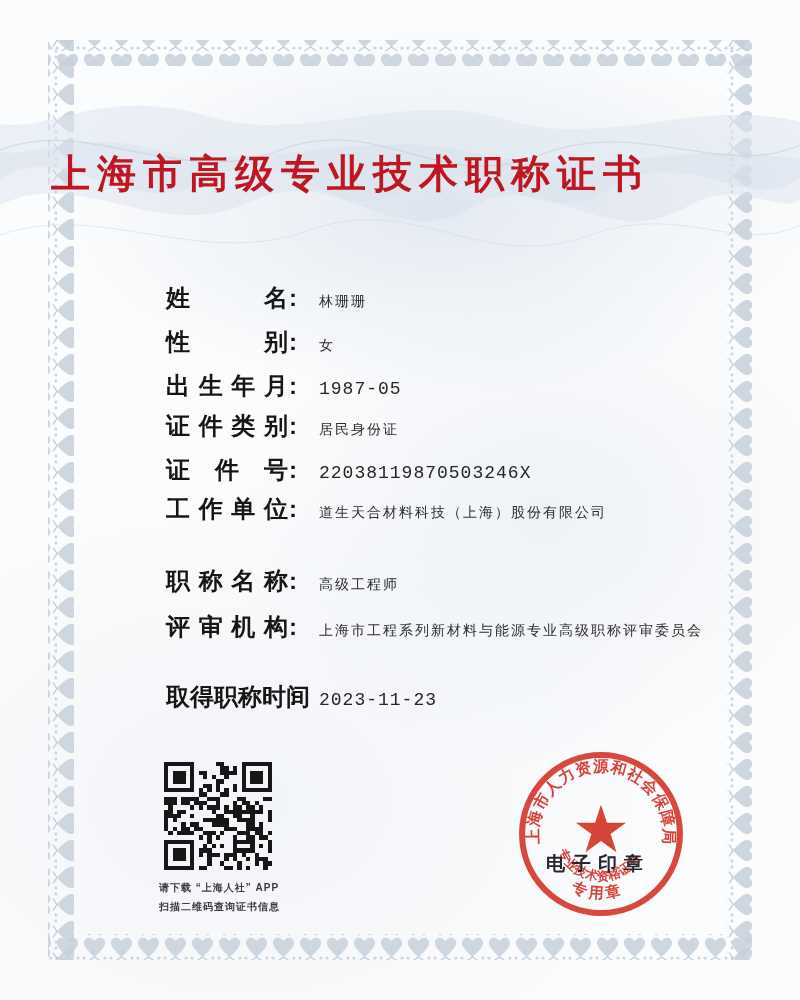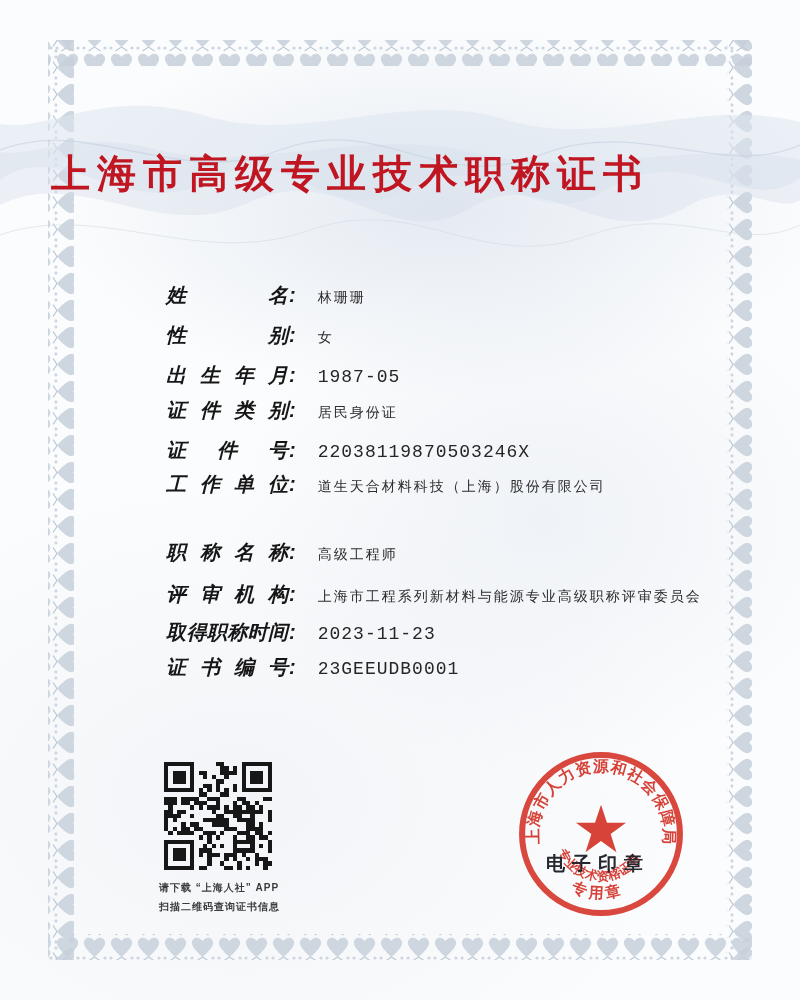--- a/index.html
+++ b/index.html
@@ -14,21 +14,21 @@
   }
   .frame-svg{position:absolute;left:0;top:0;}
   .watermark-svg{position:absolute;left:0;top:30px;pointer-events:none;}
   .title{
     position:absolute;left:0;top:147px;width:700px;text-align:center;
     font-size:39px;font-weight:bold;color:#bf1621;letter-spacing:7px;
     font-family:"Liberation Sans",sans-serif;
   }
   .rows{position:absolute;left:166px;top:282px;width:566px;}
   .row{display:flex;align-items:baseline;}
-  .lbl{font-weight:bold;color:#161616;font-size:20px;white-space:nowrap;font-style:italic;}
+  .lbl{font-weight:bold;color:#161616;font-size:24px;white-space:nowrap;}
   .jl{display:inline-block;width:122px;text-align:justify;text-align-last:justify;}
   .cl{margin-left:1px;font-weight:bold;}
   .val{margin-left:22px;color:#2d2d2d;}
   .val.zh{font-family:"DejaVu Serif","Liberation Serif",serif;font-size:14px;letter-spacing:2px;max-width:395px;line-height:25px;}
   .val.num{font-family:Liberation Mono, monospace;font-size:18px;font-weight:500;letter-spacing:1px;color:#262626;}
   .qr-wrap{position:absolute;left:163px;top:762px;width:110px;height:108px;}
   .qr-caption{position:absolute;left:159px;top:878px;font-size:10px;font-weight:bold;color:#3b3b3b;line-height:19px;letter-spacing:1px;}
   .seal{position:absolute;left:515px;top:748px;width:172px;height:172px;}
   .seal-overlay{
     position:absolute;left:546px;top:851px;font-size:19px;font-weight:bold;
@@ -92,31 +92,27 @@
       <span class="val num">22038119870503246X</span>
     </div>
     <div class="row" style="margin-bottom:40px">
       <span class="lbl"><span class="jl">工作单位</span><span class="cl">:</span></span>
       <span class="val zh">道生天合材料科技（上海）股份有限公司</span>
     </div>
     <div class="row" style="margin-bottom:14px">
       <span class="lbl"><span class="jl">职称名称</span><span class="cl">:</span></span>
       <span class="val zh">高级工程师</span>
     </div>
-    <div class="row" style="margin-bottom:10px">
+    <div class="row" style="margin-bottom:38px">
       <span class="lbl"><span class="jl">评审机构</span><span class="cl">:</span></span>
       <span class="val zh">上海市工程系列新材料与能源专业高级职称评审委员会</span>
     </div>
     <div class="row" style="margin-bottom:8px">
       <span class="lbl"><span class="jl">取得职称时间</span><span class="cl">:</span></span>
       <span class="val num">2023-11-23</span>
-    </div>
-    <div class="row">
-      <span class="lbl"><span class="jl">证书编号</span><span class="cl">:</span></span>
-      <span class="val num">23GEEUDB0001</span>
     </div>
   </div>
 
   <div class="qr-wrap">
     <svg id="qr" width="110" height="108" viewBox="0 0 25 25" shape-rendering="crispEdges">
         <rect x="0" y="0" width="1" height="1" fill="#171717"></rect>
         <rect x="1" y="0" width="1" height="1" fill="#171717"></rect>
         <rect x="2" y="0" width="1" height="1" fill="#171717"></rect>
         <rect x="3" y="0" width="1" height="1" fill="#171717"></rect>
         <rect x="4" y="0" width="1" height="1" fill="#171717"></rect>

